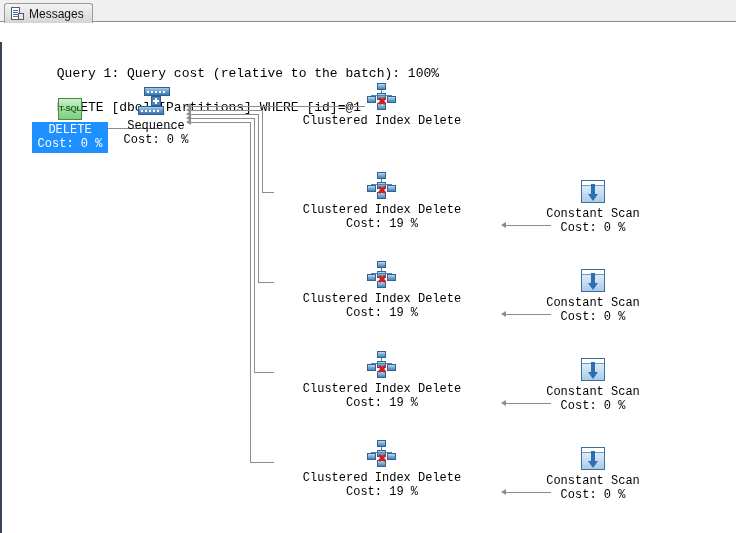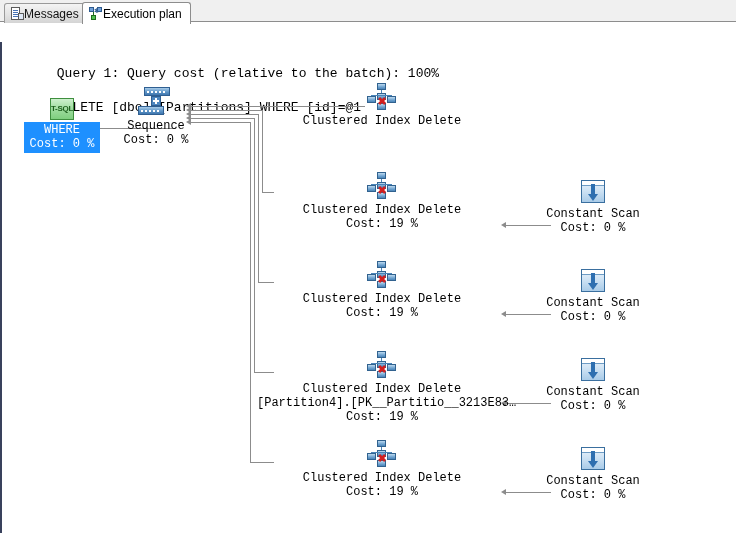--- a/index.html
+++ b/index.html
@@ -32,20 +32,21 @@
     border-bottom: 1px solid #8d8d8d;
     box-sizing: border-box;
   }
   .tab {
     position: absolute;
     top: 2px;
     height: 21px;
     box-sizing: border-box;
     display: flex;
     align-items: center;
+    gap: 5px;
     padding: 0 8px 0 6px;
     font-size: 12px;
     color: #000;
     border: 1px solid #9a9a9a;
     border-bottom: none;
     border-radius: 3px 3px 0 0;
     line-height: 1;
   }
   .tab.inactive {
     left: 4px;
@@ -341,30 +342,20 @@
         <span class="sheet"></span>
         <span class="bar b1"></span>
         <span class="bar b2"></span>
         <span class="bar b3"></span>
         <span class="bar b4"></span>
         <span class="fold"></span>
       </span>
       <span class="tab-label">Messages</span>
     </div>
 
-    <div class="tab active">
-      <span class="ico-plan">
-        <span class="sq sq-a"></span>
-        <span class="star">✱</span>
-        <span class="sq sq-b"></span>
-        <span class="gline"></span>
-        <span class="gsq"></span>
-      </span>
-      <span class="tab-label">Execution plan</span>
-    </div>
 
   </div>
 
   <div class="canvas">
 
     <div class="query-head">
       <span>Query 1: Query cost (relative to the batch): 100%</span><br>
       <span>DELETE [dbo].[Partitions] WHERE [id]=@1</span>
     </div>
 
@@ -399,26 +390,26 @@
 
     <div class="wire h" style="left:503px; top:272px; width:46px;"></div>
     <div class="arrowL" style="left:499px; top:269px;"></div>
 
     <div class="wire h" style="left:503px; top:361px; width:46px;"></div>
     <div class="arrowL" style="left:499px; top:358px;"></div>
 
     <div class="wire h" style="left:503px; top:450px; width:46px;"></div>
     <div class="arrowL" style="left:499px; top:447px;"></div>
 
-    <div class="node selected" style="left:0px; top:48px; width:84px;padding-left:18px;">
+    <div class="node selected" style="left:8px; top:48px; width:84px;padding-left:18px;">
       <div class="icon-wrap">
         <span class="ico-tsql">T-SQL</span>
       </div>
       <span class="textblock">
-        <span class="lbl">WHERE</span>
+        <span class="lbl">DELETE</span>
         <span class="cost">Cost: 0 %</span>
       </span>
     </div>
 
     <div class="node" style="left:108px; top:45px; width:92px;">
       <div class="icon-wrap">
         <span class="ico-seq">
           <span class="bar bar-top"></span>
           <span class="plus"></span>
           <span class="bar bar-bot"></span>
@@ -497,21 +488,20 @@
           <span class="lnk lk-l"></span>
             <span class="lnk lk-r"></span>
           <span class="nd n-l"></span>
             <span class="nd n-r"></span>
           <span class="lnk lk-v2"></span>
             <span class="nd n-b"></span>
           <span class="xmark">✖</span>
         </span>
       </div>
       <span class="lbl">Clustered Index Delete</span>
-      <span class="sub">[Partition4].[PK__Partitio__3213E83…</span>
       <span class="cost">Cost: 19 %</span>
     </div>
 
     <div class="node" style="left:255px; top:397px; width:250px;">
       <div class="icon-wrap">
         <span class="ico-cid">
           <span class="nd n-top"></span>
             <span class="lnk lk-v1"></span>
           <span class="nd n-mid"></span>
             <span class="lnk lk-h"></span>

